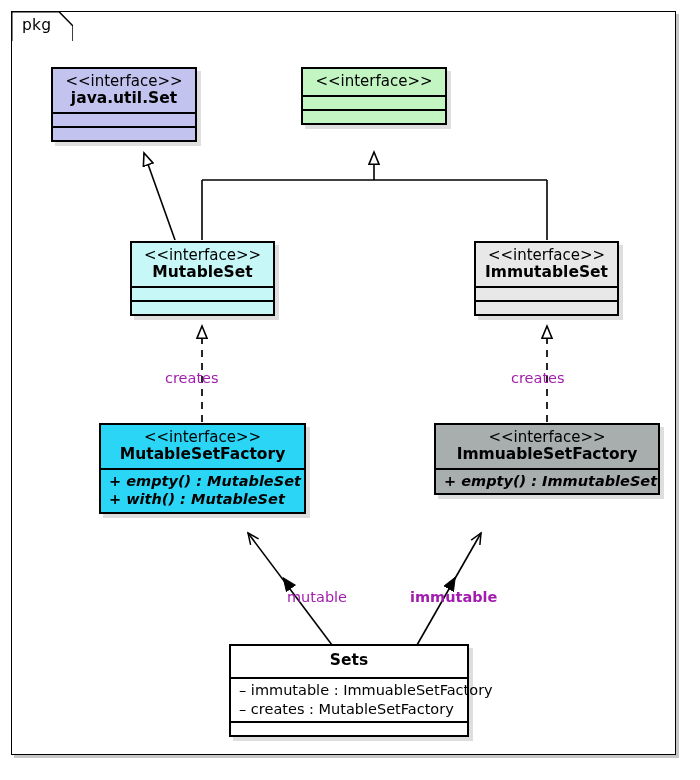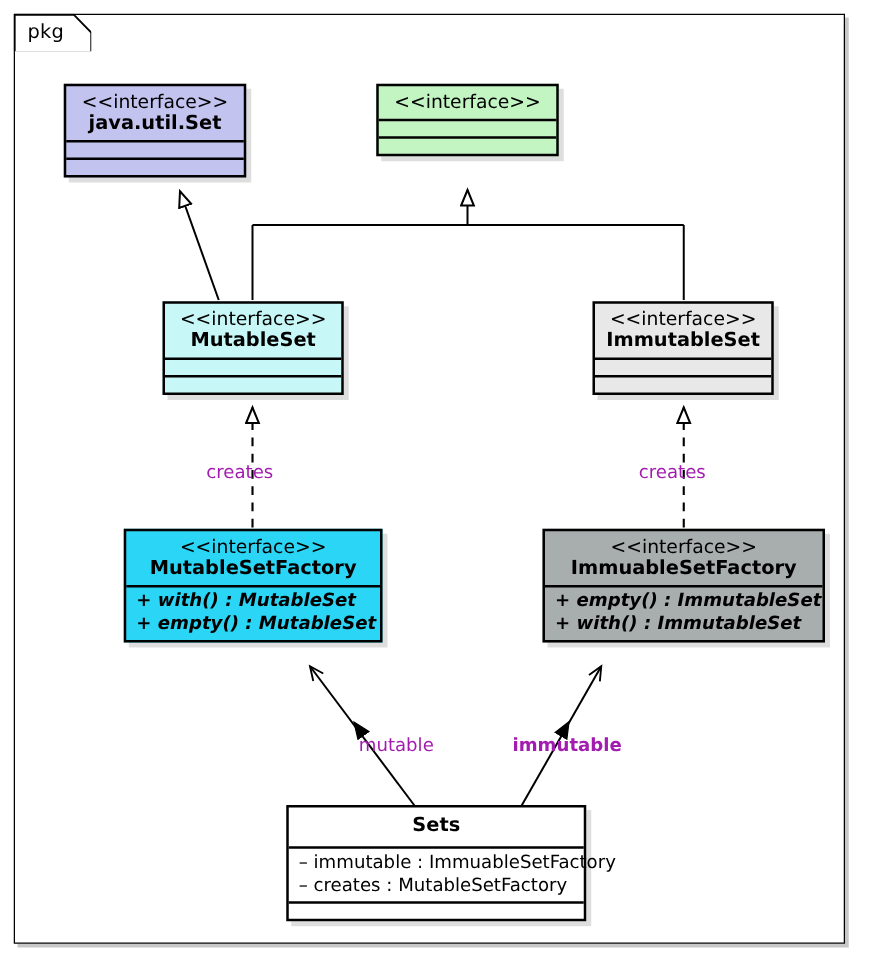--- a/index.html
+++ b/index.html
@@ -222,34 +222,33 @@
     <div class="uml-compartment empty"></div>
   </div>
 
   <div class="uml-box" id="box-mutable-set-factory" style="left:99px; top:423px; width:207px; background:#2BD5F5;">
     <div class="uml-header">
       <span class="stereotype">&lt;&lt;interface&gt;&gt;</span>
       <span class="classname">MutableSetFactory</span>
     </div>
     <div class="uml-sep"></div>
     <div class="uml-compartment">
+      <span class="member abstract">+ empty() : MutableSet</span>
       <span class="member abstract">+ with() : MutableSet</span>
-      <span class="member abstract">+ empty() : MutableSet</span>
     </div>
   </div>
 
   <div class="uml-box" id="box-immuable-set-factory" style="left:434px; top:423px; width:226px; background:#A8ADAD;">
     <div class="uml-header">
       <span class="stereotype">&lt;&lt;interface&gt;&gt;</span>
       <span class="classname">ImmuableSetFactory</span>
     </div>
     <div class="uml-sep"></div>
     <div class="uml-compartment">
       <span class="member abstract">+ empty() : ImmutableSet</span>
-      <span class="member abstract">+ with() : ImmutableSet</span>
     </div>
   </div>
 
   <div class="uml-box" id="box-sets" style="left:229px; top:644px; width:240px; background:#FFFFFF;">
     <div class="uml-header">
       <span class="classname plain-title">Sets</span>
     </div>
     <div class="uml-sep"></div>
     <div class="uml-compartment">
       <span class="member">– immutable : ImmuableSetFactory</span>

